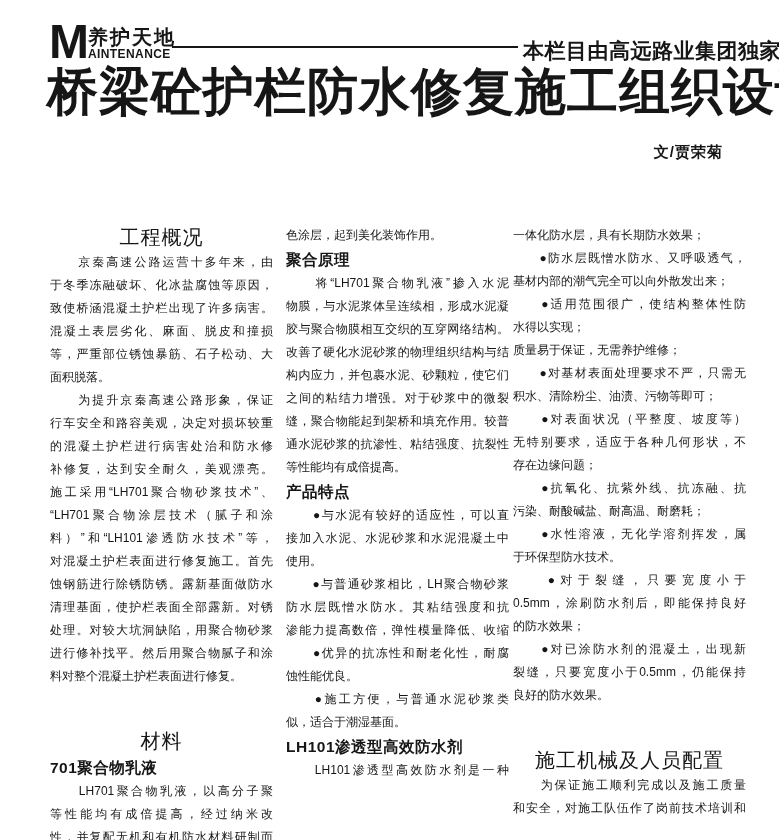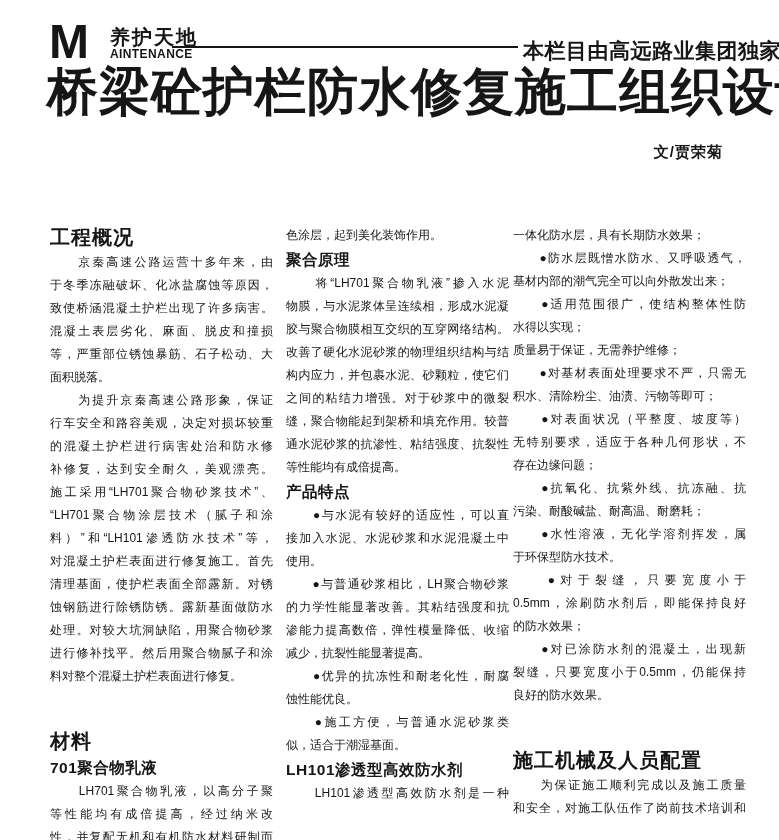--- a/index.html
+++ b/index.html
@@ -11,21 +11,21 @@
     font-family:"Liberation Sans","DejaVu Sans",sans-serif;
     overflow:hidden;
     margin:0 auto;
   }
   
   .logo-m{
     position:absolute;left:49px;top:22px;
     font-size:48px;font-weight:900;line-height:40px;
     letter-spacing:-2px;
   }
-  .logo-text{position:absolute;left:88px;top:26px;margin-left:22px;}
+  .logo-text{position:absolute;left:88px;top:26px;}
   .logo-cn{font-size:20px;font-weight:bold;letter-spacing:2px;line-height:22px;}
   .logo-en{font-size:12px;font-weight:bold;letter-spacing:0.4px;line-height:13px;}
   .header-rule{
     position:absolute;left:172px;top:46px;width:346px;height:2px;
     background:#161616;
   }
   .sponsor{
     position:absolute;left:523px;top:37px;
     font-size:21px;font-weight:bold;letter-spacing:0.5px;
     white-space:nowrap;
@@ -38,22 +38,22 @@
   .byline{
     position:absolute;right:56px;top:143px;
     font-size:15px;font-weight:bold;letter-spacing:1px;
   }
   
   .col{position:absolute;top:224px;}
   .col-0{left:50px;width:223px;}
   .col-1{left:286px;width:223px;}
   .col-2{left:513px;width:233px;}
   .c-h1{
-    font-size:20px;font-weight:bold;line-height:27px;height:27px;
-    letter-spacing:1px;white-space:nowrap;overflow:hidden;
+    font-size:20px;font-weight:normal;line-height:27px;height:27px;
+    letter-spacing:1px;white-space:nowrap;overflow:hidden;text-align:center;
   }
   .c-h2{
     font-size:15.5px;font-weight:bold;line-height:25px;height:25px;
     letter-spacing:0.5px;white-space:nowrap;overflow:hidden;
   }
   .c-ln{
     font-size:12px;line-height:23px;height:23px;
     text-align:justify;text-align-last:justify;
     overflow:hidden;
   }
@@ -87,22 +87,22 @@
       <div class="c-ln">等，严重部位锈蚀暴筋、石子松动、大</div>
       <div class="c-ln end">面积脱落。</div>
       <div class="c-ln">　　为提升京秦高速公路形象，保证</div>
       <div class="c-ln">行车安全和路容美观，决定对损坏较重</div>
       <div class="c-ln">的混凝土护栏进行病害处治和防水修</div>
       <div class="c-ln">补修复，达到安全耐久，美观漂亮。</div>
       <div class="c-ln">施工采用“LH701聚合物砂浆技术”、</div>
       <div class="c-ln">“LH701聚合物涂层技术（腻子和涂</div>
       <div class="c-ln">料）”和“LH101渗透防水技术”等，</div>
       <div class="c-ln">对混凝土护栏表面进行修复施工。首先</div>
+      <div class="c-ln">蚀钢筋进行除锈防锈。露新基面做防水</div>
       <div class="c-ln">清理基面，使护栏表面全部露新。对锈</div>
-      <div class="c-ln">蚀钢筋进行除锈防锈。露新基面做防水</div>
       <div class="c-ln">处理。对较大坑洞缺陷，用聚合物砂浆</div>
       <div class="c-ln">进行修补找平。然后用聚合物腻子和涂</div>
       <div class="c-ln end">料对整个混凝土护栏表面进行修复。</div>
       <div class="c-gap"></div>
       <div class="c-h1">材料</div>
       <div class="c-h2">701聚合物乳液</div>
       <div class="c-ln">　　LH701聚合物乳液，以高分子聚</div>
       <div class="c-ln">等性能均有成倍提高，经过纳米改</div>
       <div class="c-ln">性，并复配无机和有机防水材料研制而</div>
     </div>
@@ -116,23 +116,22 @@
       <div class="c-ln">构内应力，并包裹水泥、砂颗粒，使它们</div>
       <div class="c-ln">之间的粘结力增强。对于砂浆中的微裂</div>
       <div class="c-ln">缝，聚合物能起到架桥和填充作用。较普</div>
       <div class="c-ln">通水泥砂浆的抗渗性、粘结强度、抗裂性</div>
       <div class="c-ln end">等性能均有成倍提高。</div>
       <div class="c-h2">产品特点</div>
       <div class="c-ln">　　●与水泥有较好的适应性，可以直</div>
       <div class="c-ln">接加入水泥、水泥砂浆和水泥混凝土中</div>
       <div class="c-ln end">使用。</div>
       <div class="c-ln">　　●与普通砂浆相比，LH聚合物砂浆</div>
-      <div class="c-ln">的力学性能显著改善。其粘结强度和抗</div>
+      <div class="c-ln">防水层既憎水防水。其粘结强度和抗</div>
       <div class="c-ln">渗能力提高数倍，弹性模量降低、收缩</div>
-      <div class="c-ln end">减少，抗裂性能显著提高。</div>
       <div class="c-ln">　　●优异的抗冻性和耐老化性，耐腐</div>
       <div class="c-ln end">蚀性能优良。</div>
       <div class="c-ln">　　●施工方便，与普通水泥砂浆类</div>
       <div class="c-ln end">似，适合于潮湿基面。</div>
       <div class="c-h2">LH101渗透型高效防水剂</div>
       <div class="c-ln">　　LH101渗透型高效防水剂是一种</div>
     </div>
   <div class="col col-2">
       <div class="c-ln end">一体化防水层，具有长期防水效果；</div>
       <div class="c-ln">　　●防水层既憎水防水、又呼吸透气，</div>

